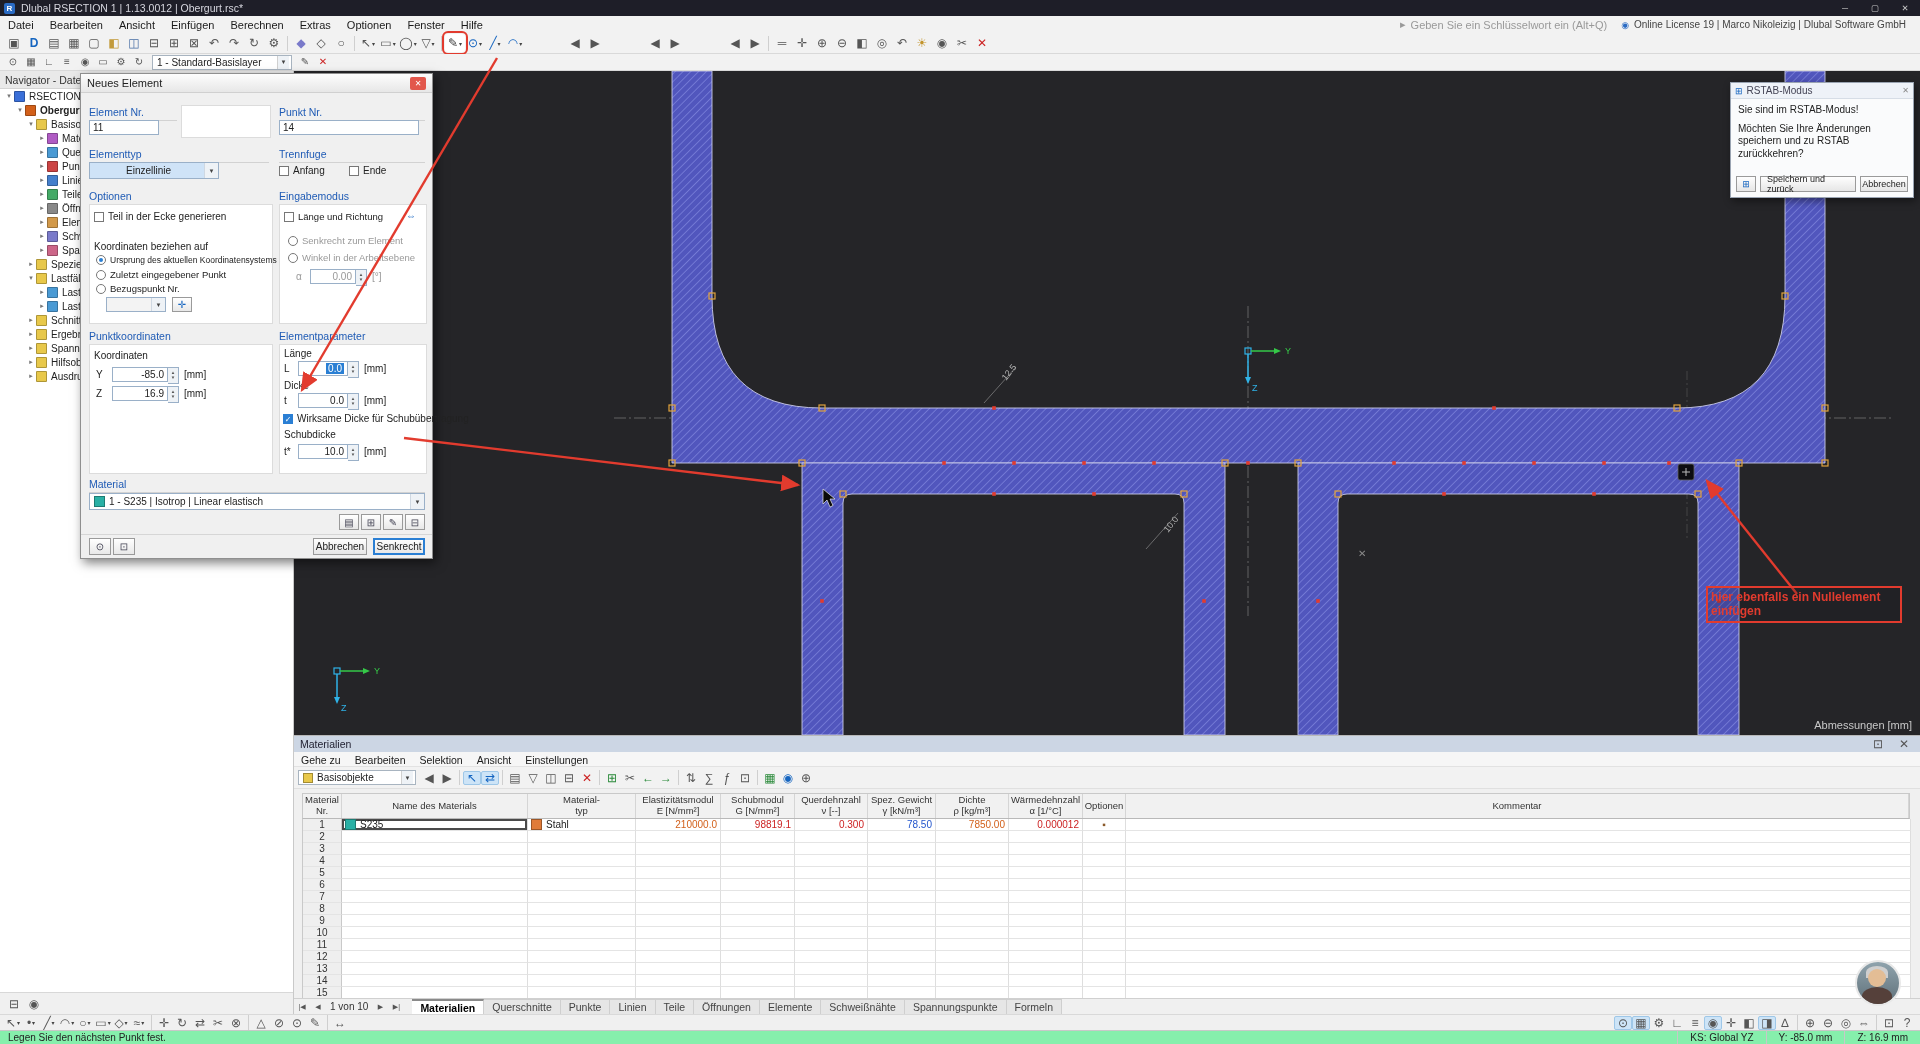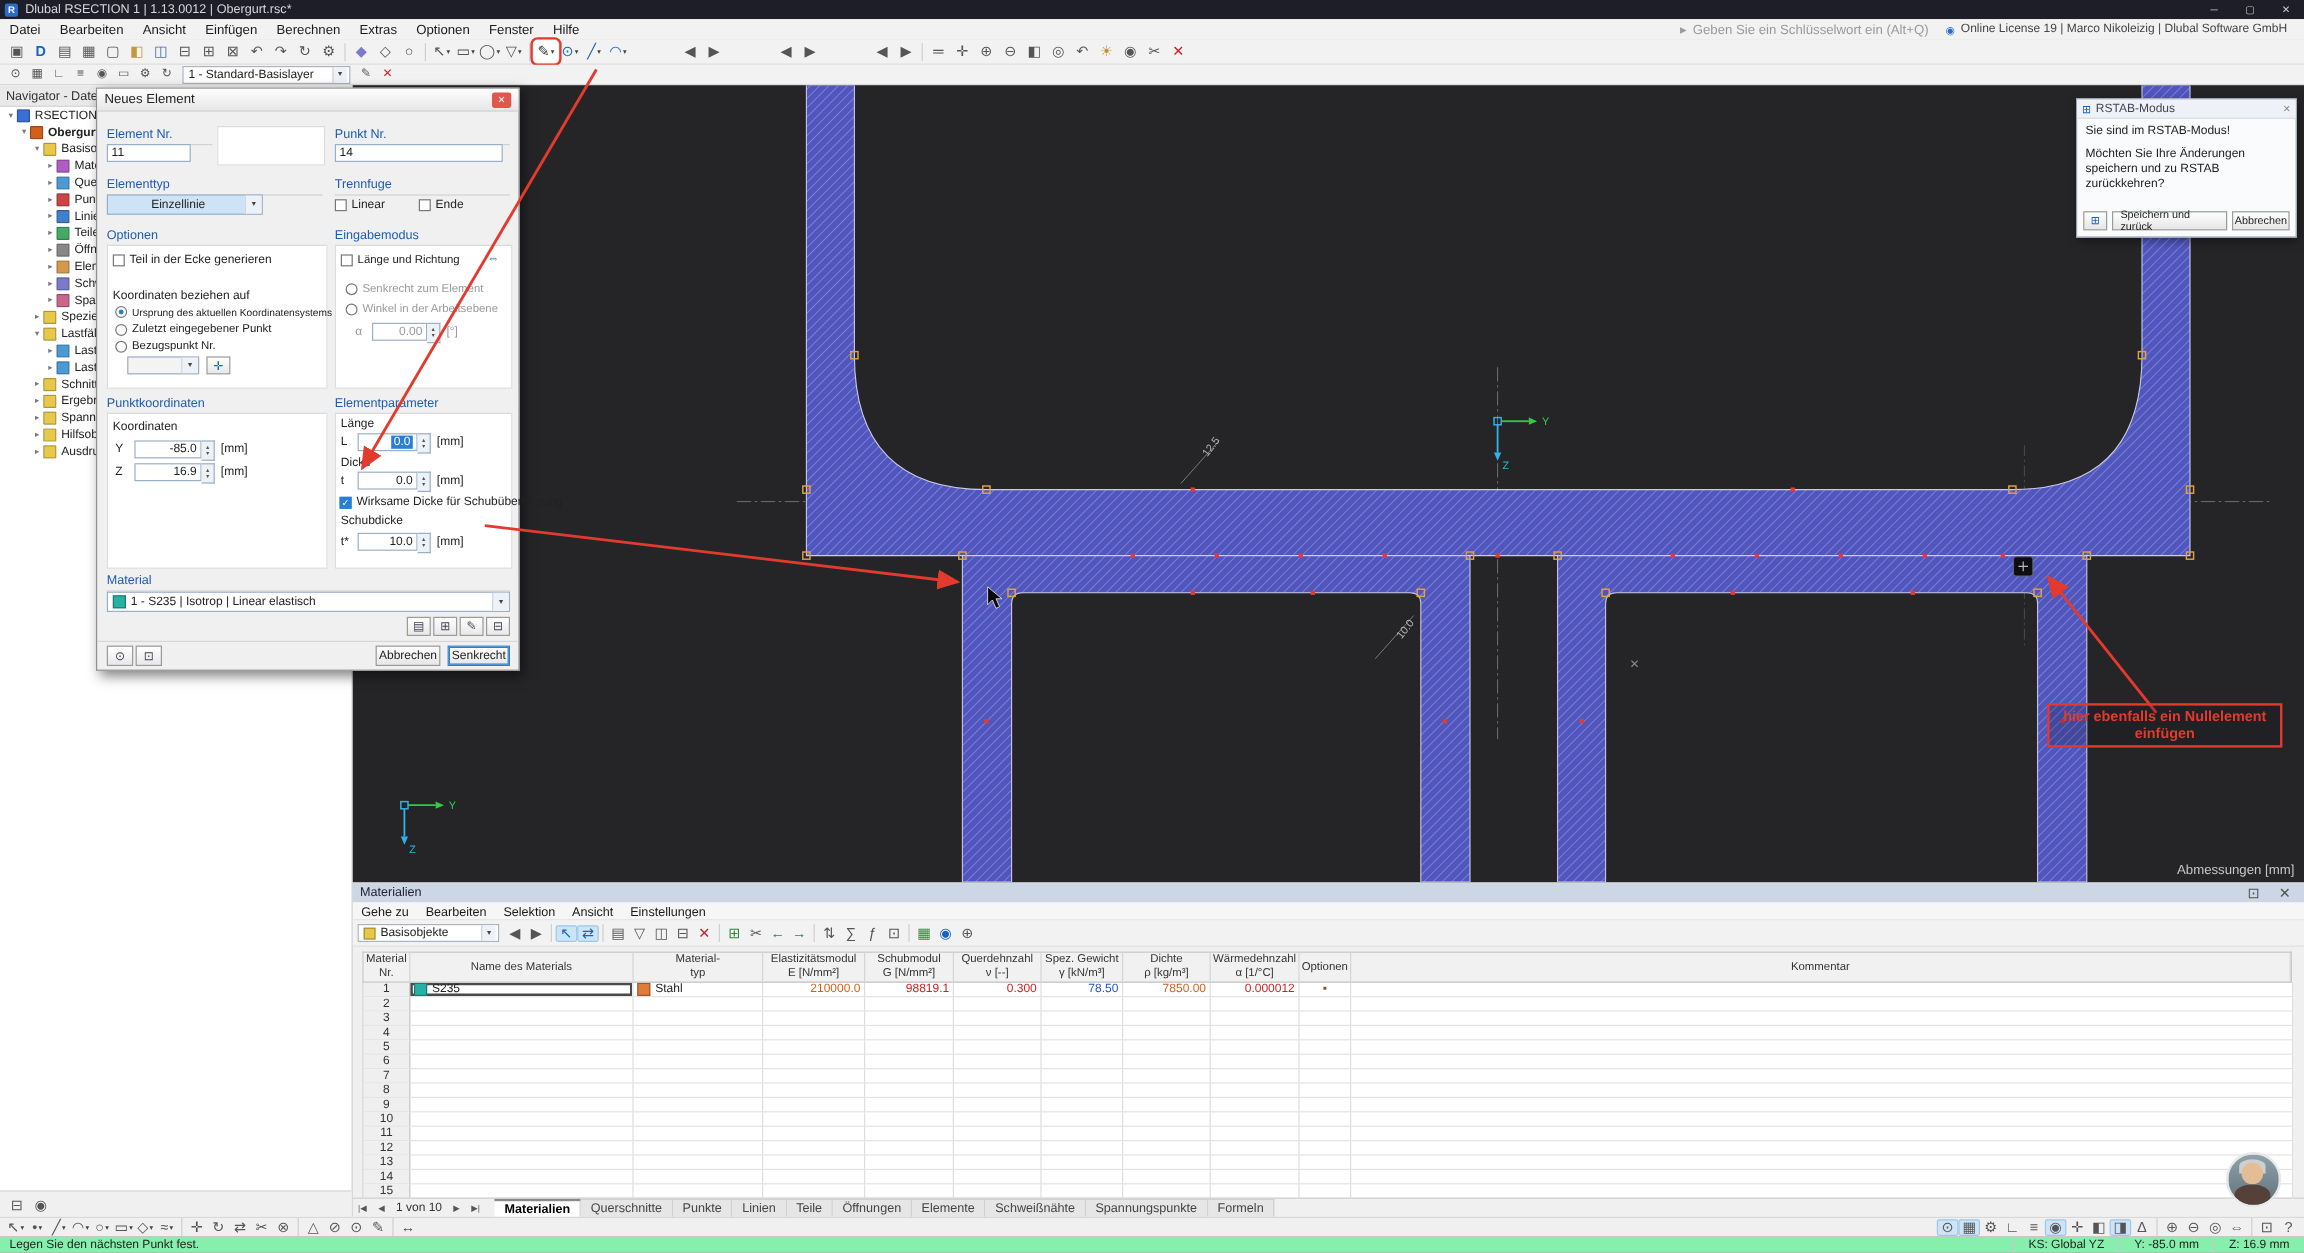--- a/index.html
+++ b/index.html
@@ -131,21 +131,21 @@
   #bottombar{top:1014px;left:0;width:1920px;height:16px;background:#f0f0f0;border-top:1px solid #d9d9d9;
              display:flex;align-items:center;padding:0 4px;box-sizing:border-box;}
   #bb-spacer{flex:1;}
   #statusbar{top:1030px;left:0;width:1920px;height:14px;background:#86efac;border-top:1px solid #c8c8c8;
              display:flex;align-items:center;font-size:10px;color:#222;box-sizing:border-box;}
   #status-hint{padding-left:8px;}
   #sb-cells{margin-left:auto;display:flex;height:100%;padding-left:45px;}
   .scell{border-left:1px solid #c8c8c8;padding:0 12px;display:flex;align-items:center;white-space:nowrap;}
   
   #overlay{position:absolute;left:0;top:0;width:1920px;height:1044px;pointer-events:none;z-index:60;}
-  #annotation{position:absolute;left:1706px;top:586px;width:196px;z-index:61;text-align:center;
+  #annotation{position:absolute;left:1706px;top:586px;width:196px;z-index:61;
               color:var(--accent_red,#e23b2e);font-size:12px;font-weight:bold;border:2px solid var(--accent_red,#e23b2e);
               padding:2px 3px;line-height:1.2;background:rgba(20,20,24,.2);box-sizing:border-box;}
   
   #avatar{left:1855px;top:960px;width:42px;height:42px;border-radius:50%;z-index:30;
           background:linear-gradient(#8fa3ad,#5f7079);border:2px solid #e8e8e8;overflow:hidden;}
   #avatar .head{position:absolute;left:11px;top:7px;width:18px;height:18px;border-radius:50%;background:#e3bd95;}
   #avatar .hair{position:absolute;left:9px;top:4px;width:22px;height:12px;border-radius:50% 50% 0 0;background:#cfcfcf;}
   #avatar .bodyv{position:absolute;left:5px;top:25px;width:30px;height:18px;border-radius:50% 50% 0 0;background:#55403a;}
 </style>
 </head>
@@ -625,21 +625,21 @@
 
     <div class="sec" style="left:8px;top:74px;width:180px;">Elementtyp</div>
     <div class="dcombo" style="left:8px;top:88px;width:130px;background:#cfe3f7;padding-left:36px;">
       <span>Einzellinie</span>
       <span class="cbx">▼</span>
     </div>
 
     <div class="sec" style="left:198px;top:74px;width:146px;">Trennfuge</div>
     <div class="cb" style="left:198px;top:91px;">
       <span class="box"></span>
-        <span>Linear</span>
+        <span>Anfang</span>
     </div>
     <div class="cb" style="left:268px;top:91px;">
       <span class="box"></span>
         <span>Ende</span>
     </div>
 
     <div class="sec" style="left:8px;top:116px;width:182px;">Optionen</div>
     <div class="panel" style="left:8px;top:130px;width:182px;height:118px;">
       <div class="cb" style="left:4px;top:6px;">
         <span class="box"></span>

